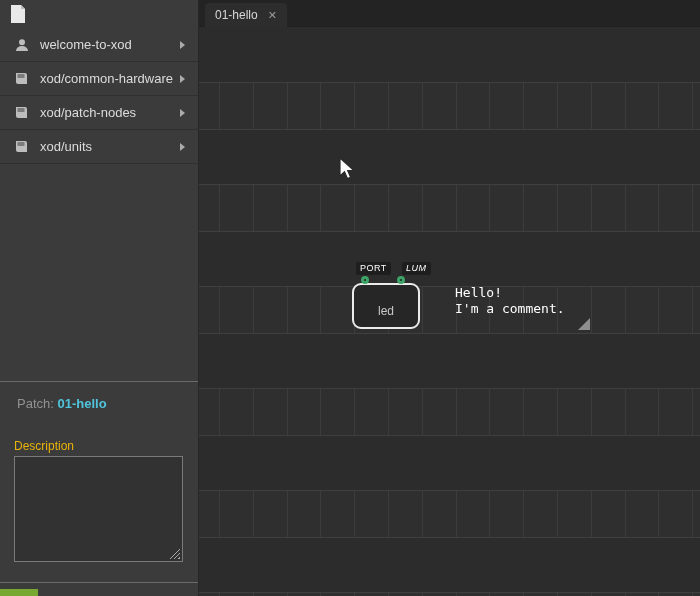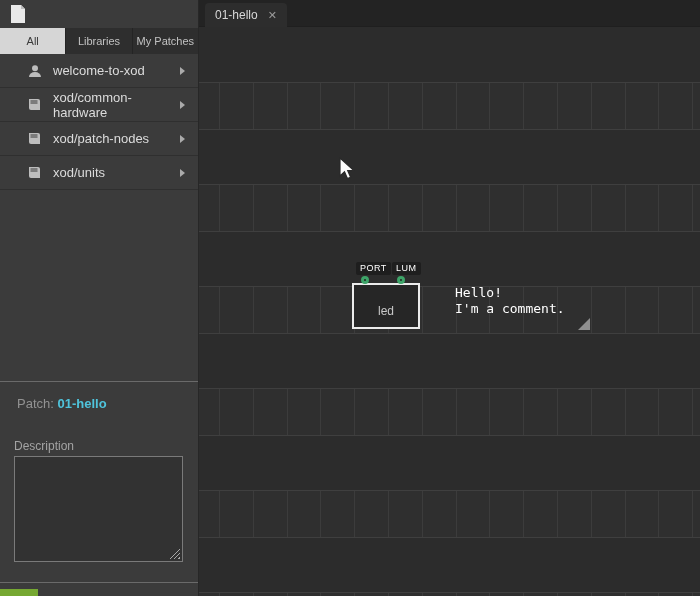--- a/index.html
+++ b/index.html
@@ -14,32 +14,32 @@
     background:#3b3b3b; border-right:1px solid #272727; }
   .sb-header { position:relative; height:28px; }
   .page-icon { position:absolute; left:10px; top:4px; }
   .sb-tabs { display:flex; height:26px; }
   .sb-tab { flex:1; display:flex; align-items:center; justify-content:center;
     font-size:11px; background:#2e2e2e; color:#c2c2c2; border-right:1px solid #242424;
     cursor:default; }
   .sb-tab:last-child { border-right:none; }
   .sb-tab.active { background:#d6d6d6; color:#3a3a3a; }
   .sb-list { }
-  .sb-row { height:34px; display:flex; align-items:center; padding-left:26px;
+  .sb-row { height:34px; display:flex; align-items:center; padding-left:13px;
     border-bottom:1px solid #2f2f2f; }
   .sb-row .icon { width:17px; height:17px; margin-right:10px; flex:none; display:flex;
     align-items:center; justify-content:center; }
   .sb-row .label { font-size:13px; color:#dcdcdc; flex:1; }
   .chev { width:0; height:0; border-top:4px solid transparent; border-bottom:4px solid transparent;
     border-left:5px solid #ababab; margin-right:13px; }
   .sb-divider { position:absolute; left:0; width:100%; height:1px; background:#6a6a6a; }
   .patch-line { position:absolute; left:17px; top:396px; font-size:13px; }
   .patch-label { color:#929292; }
   .patch-name { color:#4fc4dc; font-weight:bold; }
-  .desc-label { position:absolute; left:14px; top:439px; font-size:12px; color:#a3a3a3; }
+  .desc-label { position:absolute; left:14px; top:439px; font-size:12px; color:#eab308; }
   .desc-area { position:absolute; left:14px; top:456px; width:169px; height:106px;
     background:#323232; border:1px solid #7a7a7a; resize:none; outline:none;
     font-family:"Liberation Sans",sans-serif; font-size:12px; color:#ccc; }
   .resize-grip { position:absolute; left:169px; top:548px; width:11px; height:11px;
     background:repeating-linear-gradient(135deg, transparent 0 2px, #a8a8a8 2px 3px);
     clip-path:polygon(100% 0, 100% 100%, 0 100%); pointer-events:none; }
   .deploy-strip { position:absolute; left:0; top:589px; width:38px; height:7px; background:#76a832; }
   
   .editor { position:absolute; left:199px; top:0; width:501px; height:596px; }
   .tabbar { position:absolute; left:0; top:0; width:100%; height:27px; background:#232323;
@@ -49,21 +49,21 @@
   .doc-tab .title { font-size:12px; color:#d8d8d8; }
   .doc-tab .close { font-size:11px; color:#9a9a9a; margin-left:10px; cursor:pointer; }
   .canvas { position:absolute; left:0; top:27px; width:100%; height:569px;
     background:#2c2c2c; overflow:hidden; }
   .grid-band { position:absolute; left:0; width:100%; height:48px;
     background:#2f2f2f; border-top:1px solid #3f3f3f; border-bottom:1px solid #3f3f3f; }
   .grid-band::before { content:""; position:absolute; left:20px; right:0; top:0; bottom:0;
     background:repeating-linear-gradient(90deg, #3c3c3c 0 1px, transparent 1px 33.8px); }
   
   .node { position:absolute; left:153px; top:256px; width:68px; height:46px;
-    background:#262626; border:2px solid #ebebeb; border-radius:0;
+    background:#262626; border:2px solid #ebebeb; border-radius:9px;
     display:flex; align-items:center; justify-content:center; }
   .node .node-label { font-size:12px; color:#c8c8c8; margin-top:10px; }
   .port { position:absolute; width:8px; height:8px; border:3px solid #3da468;
     border-radius:50%; background:#222; }
   .port-badge { position:absolute; top:235px; height:13px; padding:1px 4px 8px;
     background:#1e1e1e; color:#fff; font-size:9px; letter-spacing:0.5px;
     border-radius:2px; line-height:11px; }
   
   .comment { position:absolute; left:256px; top:258px;
     font-family:"DejaVu Sans Mono", monospace; font-size:13px; line-height:16px;
@@ -80,31 +80,20 @@
 
   <div class="sidebar">
 
     <div class="sb-header">
       <svg class="page-icon" width="16" height="20" viewBox="0 0 16 20">
         <path d="M1 1 h10 l4 4 v14 h-14 z" fill="#e9e9e9"></path>
         <path d="M11 1 l4 4 h-4 z" fill="#bdbdbd"></path>
       </svg>
     </div>
 
-    <div class="sb-tabs">
-      <div class="sb-tab active">
-        <span>All</span>
-      </div>
-      <div class="sb-tab">
-        <span>Libraries</span>
-      </div>
-      <div class="sb-tab">
-        <span>My Patches</span>
-      </div>
-    </div>
 
     <div class="sb-list">
 
       <div class="sb-row">
         <span class="icon">
           <svg width="14" height="14" viewBox="0 0 14 14">
             <circle cx="7" cy="4.2" r="3" fill="#bdbdbd"></circle>
             <path d="M1 13 a6 5 0 0 1 12 0 z" fill="#bdbdbd"></path>
           </svg>
         </span>
@@ -181,21 +170,21 @@
           <div class="grid-band" style="top: 463px;"></div>
           <div class="grid-band" style="top: 565px;"></div>
         </div>
 
       <div class="node">
         <span class="node-label">led</span>
       </div>
       <div class="port" style="left:162px; top:249px;"></div>
       <div class="port" style="left:198px; top:249px;"></div>
       <div class="port-badge" style="left:157px;">PORT</div>
-      <div class="port-badge" style="left:193px;">LUM</div>
+      <div class="port-badge" style="left:203px;font-style:italic;">LUM</div>
 
       <div class="comment"><span>Hello!</span>
 <span>I'm a comment.</span></div>
       <div class="comment-grip"></div>
 
       <svg class="cursor" width="18" height="24" viewBox="0 0 18 24">
         <path d="M2 1 L2 19 L6.5 14.8 L9.4 21.6 L12.6 20.2 L9.7 13.6 L15.6 13.3 Z" fill="#fdfdfd" stroke="#2a2a2a" stroke-width="1.2"></path>
       </svg>
     </div>
 

